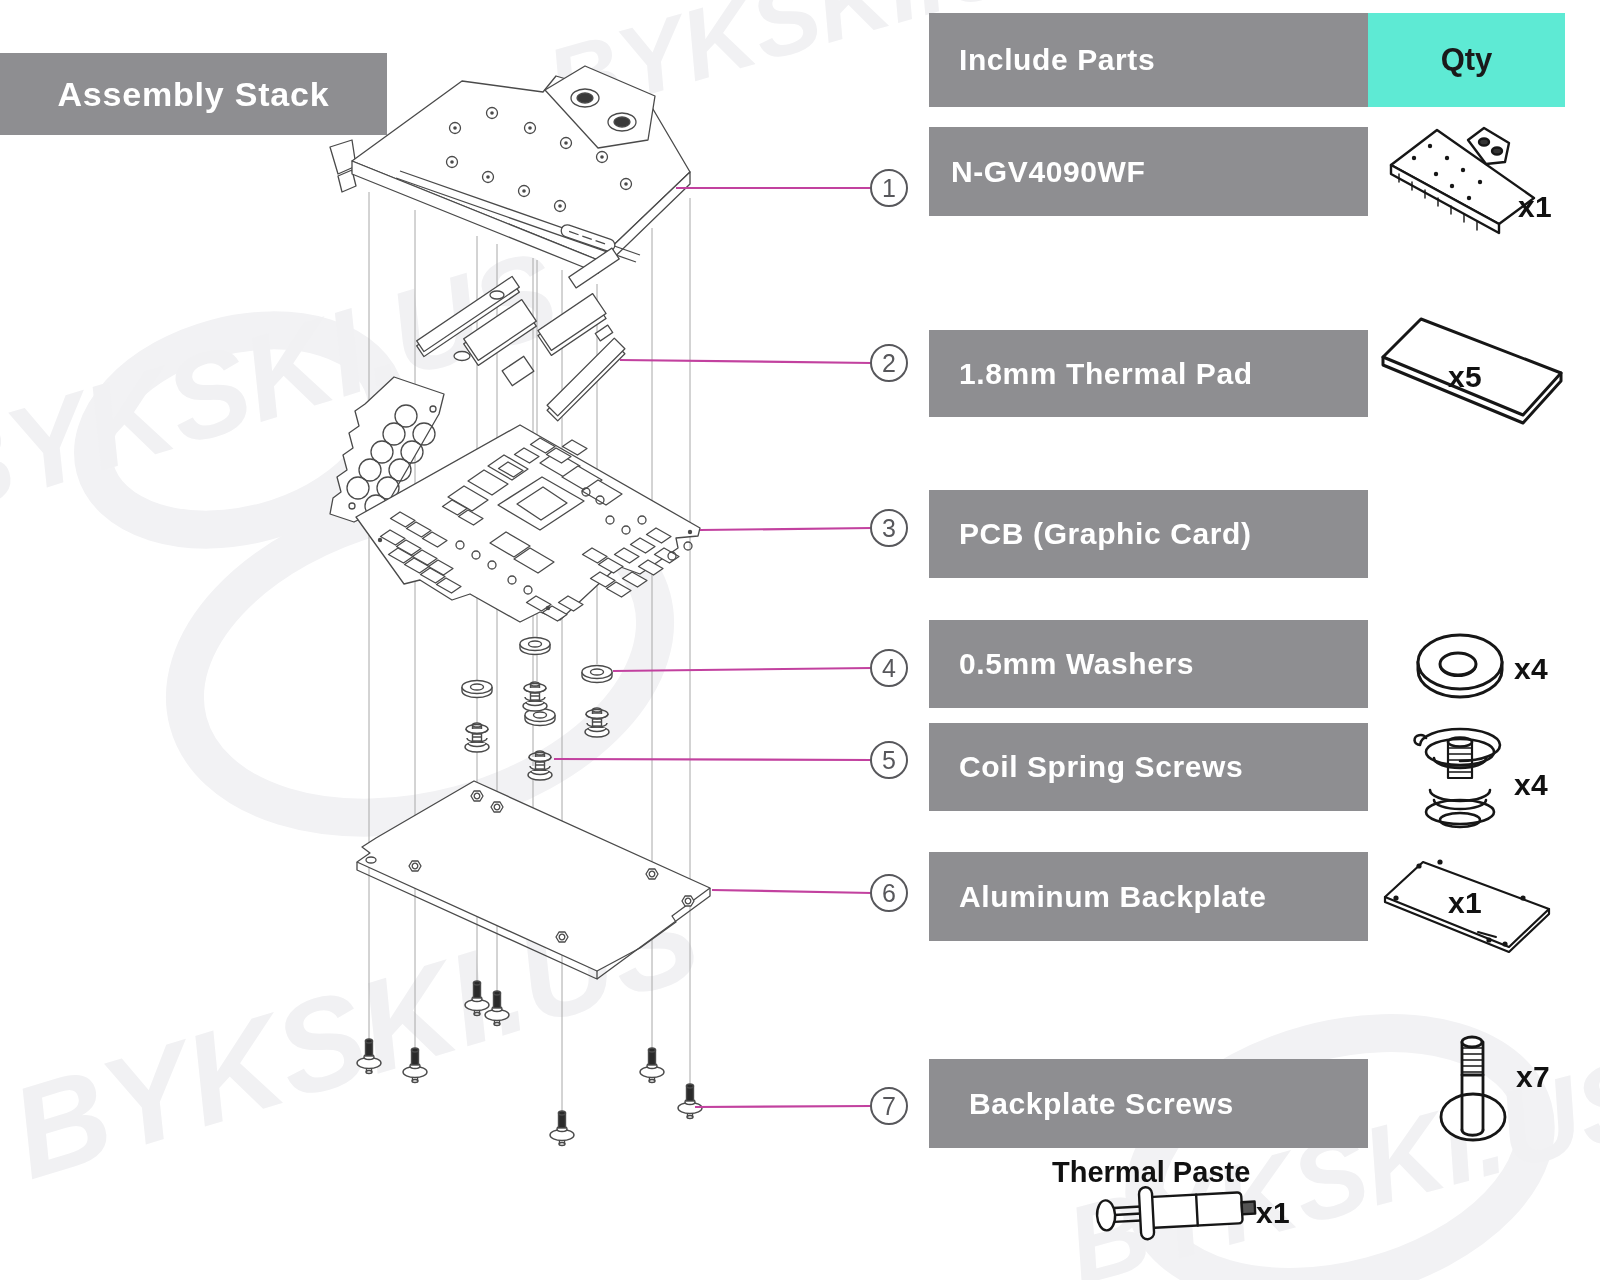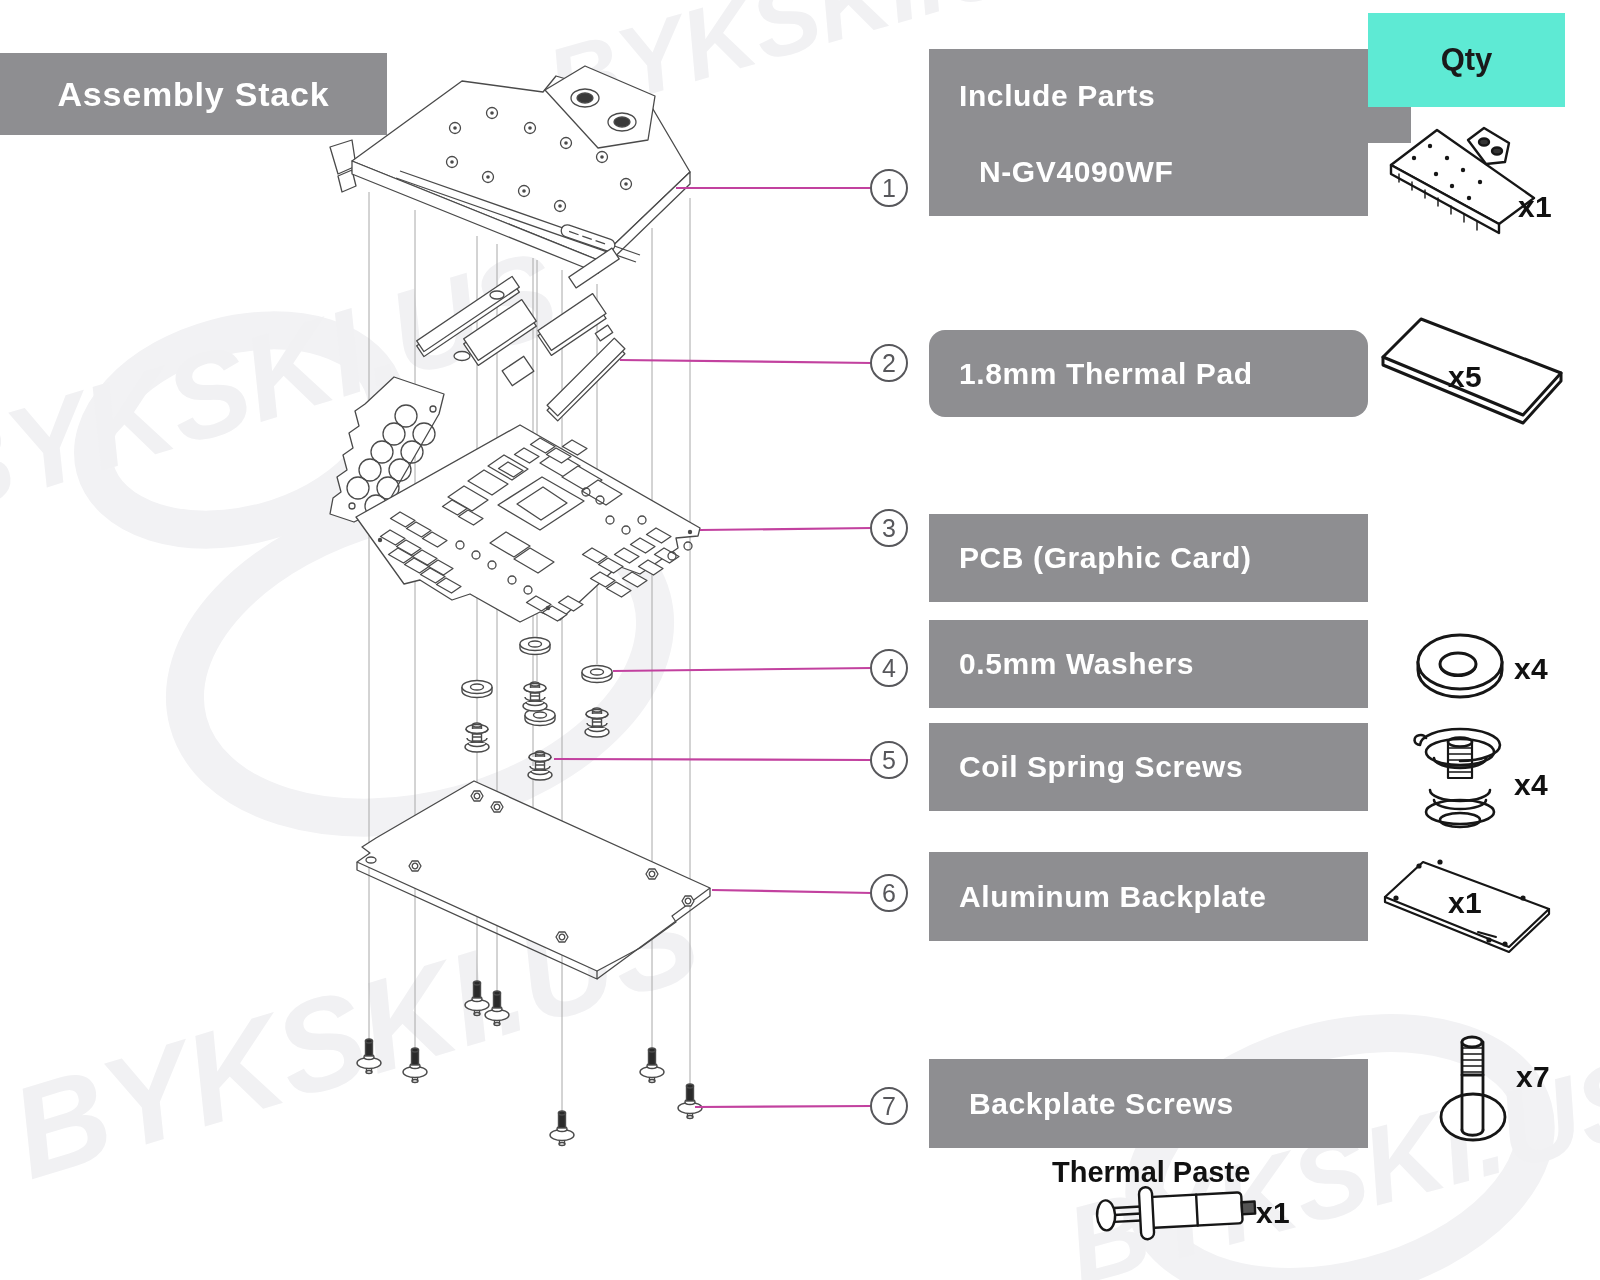--- a/index.html
+++ b/index.html
@@ -3,27 +3,27 @@
 <meta charset="utf-8">
 <style>
   html,body{margin:0;padding:0;background:#fff;}
   .stage{position:relative;width:1600px;height:1280px;background:#fff;overflow:hidden;
          font-family:"Liberation Sans",sans-serif;}
   .stage svg.bg{position:absolute;left:0;top:0;}
   .gbox{position:absolute;background:#8e8e91;color:#fff;display:flex;align-items:center;
         font-size:30px;font-weight:600;letter-spacing:.6px;box-sizing:border-box;padding-left:30px;}
   .titlebox{position:absolute;left:0;top:8px;width:387px;height:82px;background:#8e8e91;color:#fff;
         display:flex;align-items:center;justify-content:center;font-size:34px;font-weight:600;letter-spacing:.8px;margin-top:45px;}
-  .hdr-parts{left:929px;width:482px;top:13px;height:94px;margin-top:36px;}
+  .hdr-parts{left:929px;width:482px;top:13px;height:94px;}
   .hdr-qty{position:absolute;left:1368px;width:197px;top:13px;height:94px;background:#5eead4;
         color:#1a1a1a;display:flex;align-items:center;justify-content:center;font-size:31px;font-weight:600;}
   .lbox{left:929px;width:439px;}
-  .r1{top:127px;height:89px;padding-left:50px;}
-  .r2{top:330px;height:87px;border-radius:16px;}
-  .r3{top:490px;height:88px;margin-top:24px;}
+  .r1{top:127px;height:89px;padding-left:22px;}
+  .r2{top:330px;height:87px;}
+  .r3{top:490px;height:88px;}
   .r4{top:620px;height:88px;}
   .r5{top:723px;height:88px;}
   .r6{top:852px;height:89px;}
   .r7{top:1059px;height:89px;padding-left:40px;}
   .callout{position:absolute;width:38px;height:38px;border:2px solid #57575b;border-radius:50%;
         background:#fff;color:#57575b;display:flex;align-items:center;justify-content:center;
         font-size:25px;font-weight:400;box-sizing:border-box;}
   .c1{left:870px;top:169px;} .c2{left:870px;top:344px;} .c3{left:870px;top:509px;}
   .c4{left:870px;top:649px;} .c5{left:870px;top:741px;} .c6{left:870px;top:874px;}
   .c7{left:870px;top:1087px;}

